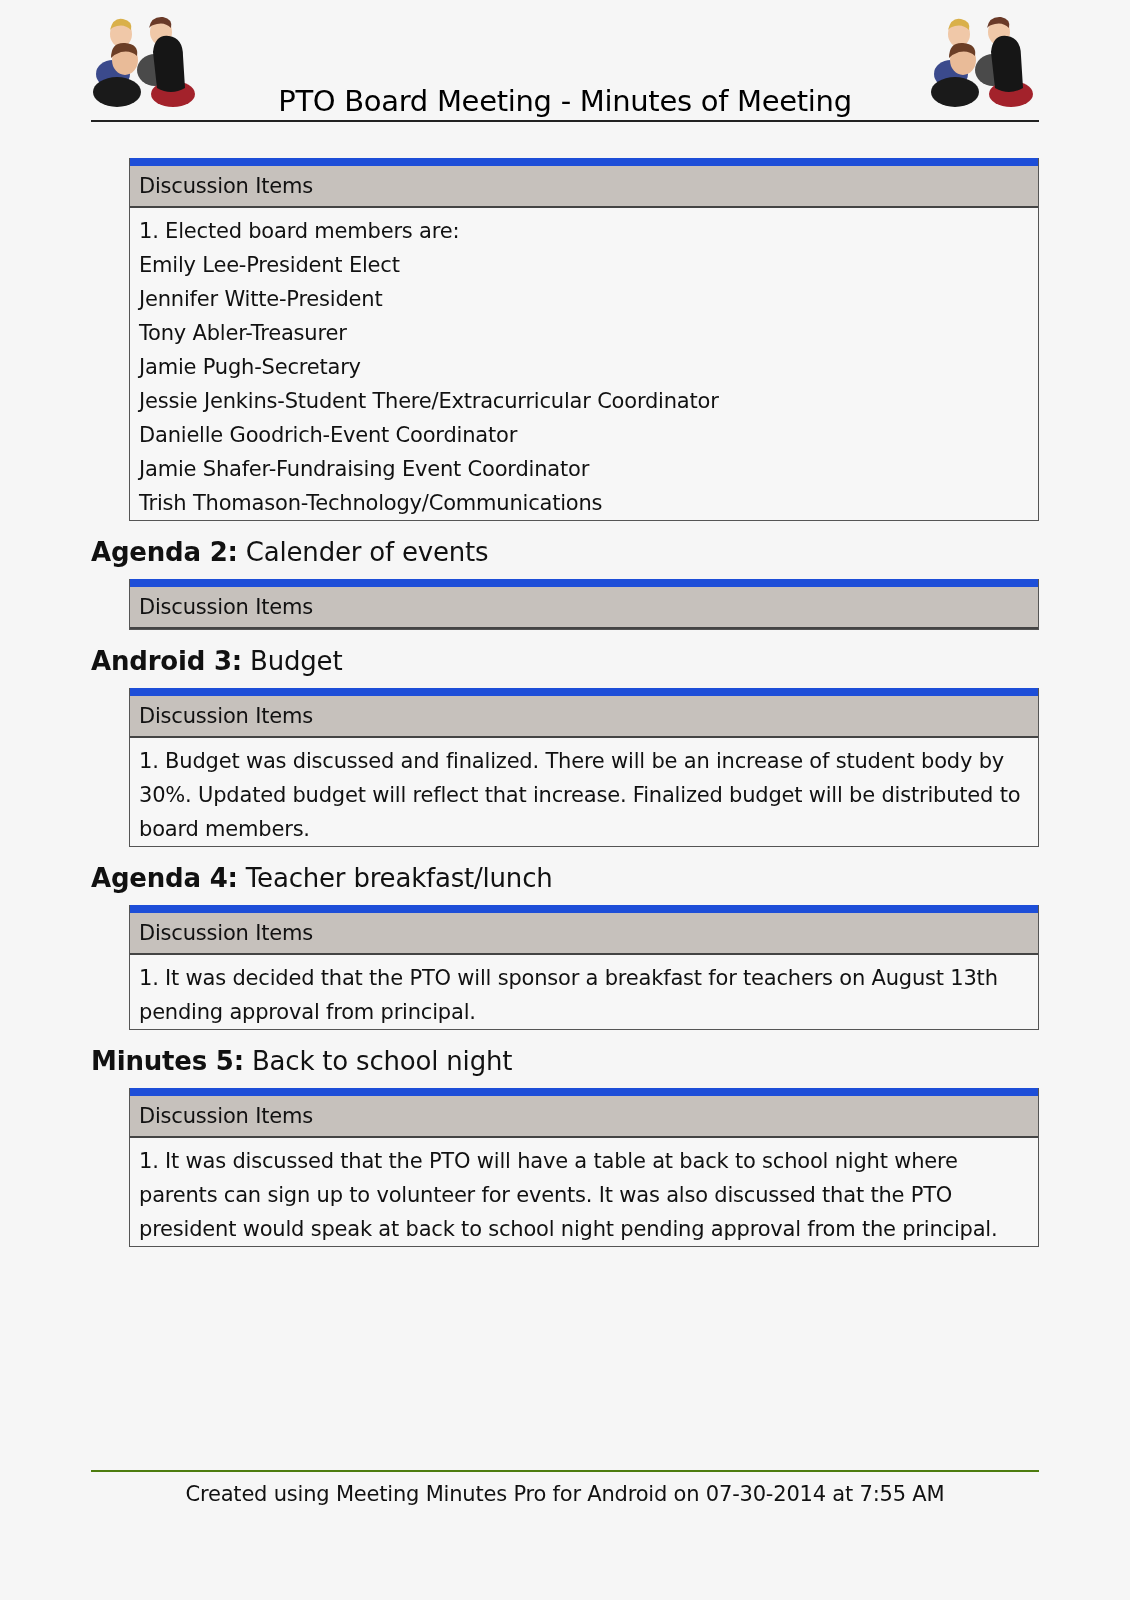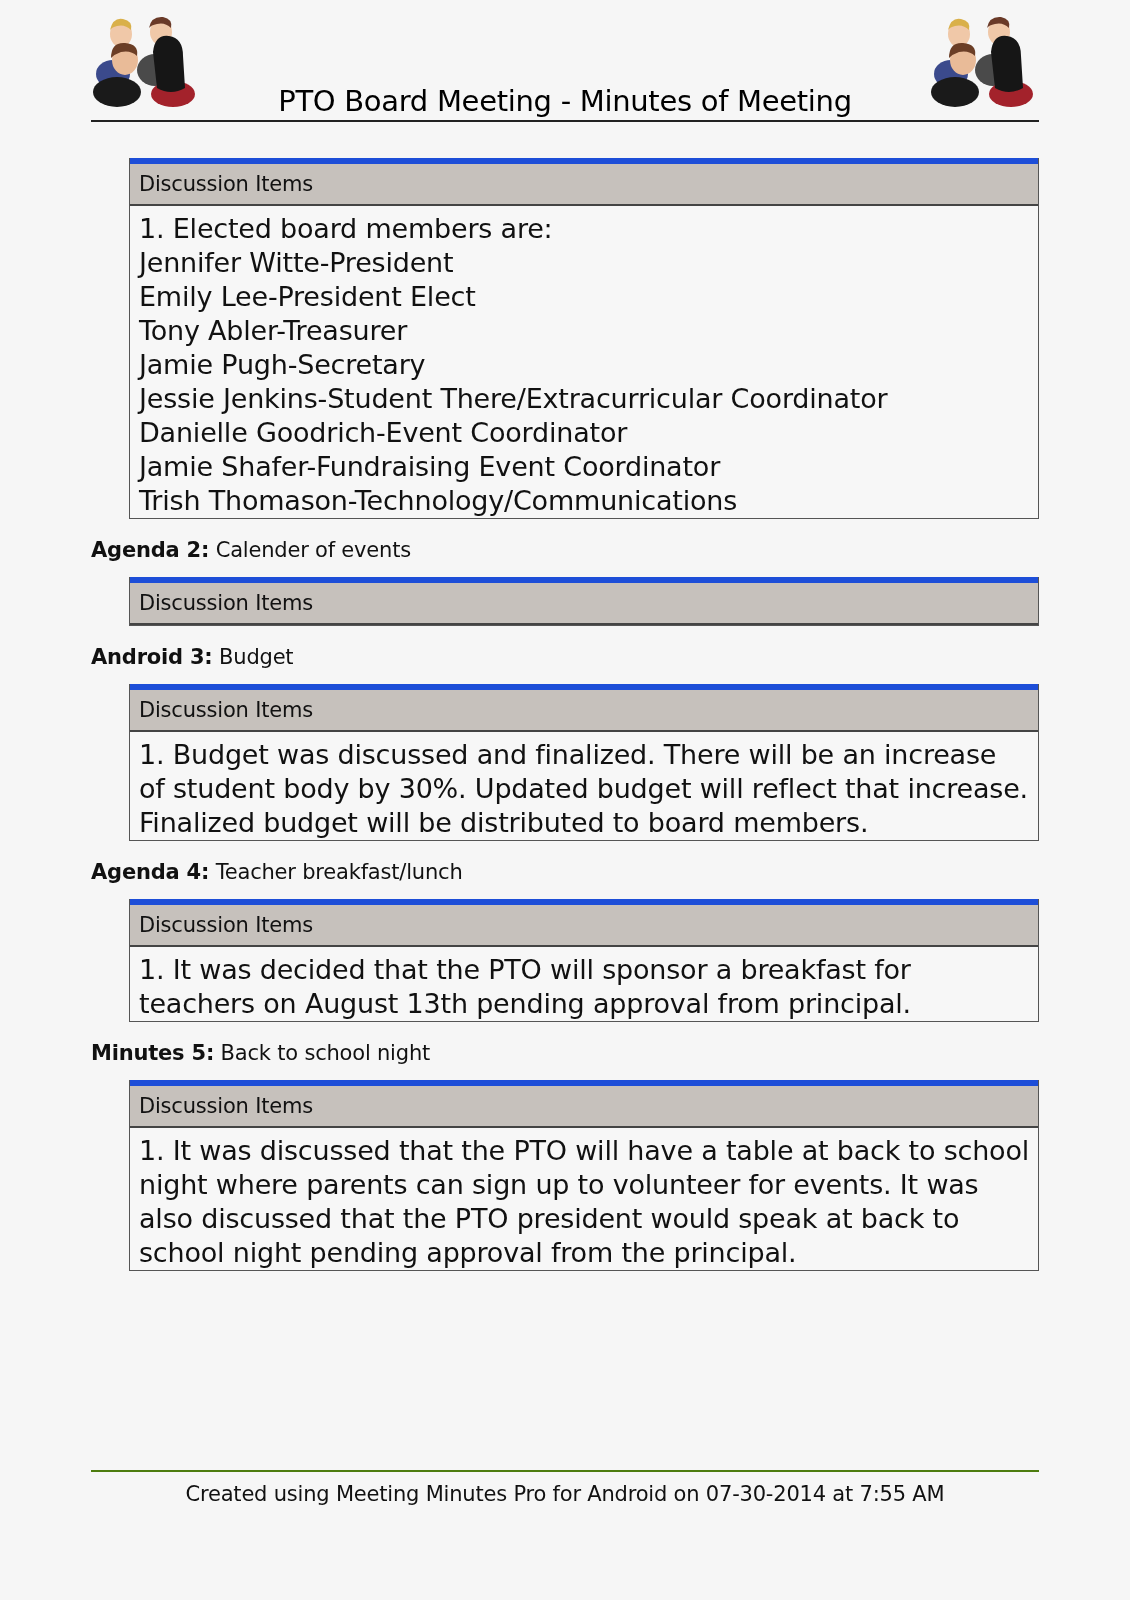--- a/index.html
+++ b/index.html
@@ -41,49 +41,49 @@
       letter-spacing: -0.3px;
       color: #000;
     }
     .content {
       position: absolute;
       left: 91px;
       top: 158px;
       width: 948px;
     }
     .agenda-heading {
-      font-size: 21px;
+      font-size: 26px;
       margin: 0 0 12px 0;
       height: 30px;
       line-height: 30px;
       letter-spacing: -0.2px;
     }
     .agenda-heading .label { font-weight: bold; }
     .agenda-block { margin-bottom: 16px; }
     .discussion-box {
       margin-left: 38px;
       width: 910px;
       border: 1px solid #555;
       background: #f7f7f7;
       box-sizing: border-box;
     }
     .discussion-header {
       background: #c6c1bc;
-      border-top: 6px solid #1d4ed8;
+      border-top: 8px solid #1d4ed8;
       border-bottom: 2px solid #444;
       margin-top: -1px;
       height: 40px;
       line-height: 40px;
       padding-left: 9px;
       font-size: 21px;
       letter-spacing: -0.2px;
     }
     .discussion-body {
       padding: 6px 8px 0 9px;
-      font-size: 27px;
+      font-size: 21px;
       line-height: 34px;
       letter-spacing: -0.2px;
     }
     .discussion-body .line { display: block; white-space: nowrap; }
     .discussion-body .para { display: block; }
     .page-footer {
       position: absolute;
       left: 91px;
       top: 1470px;
       width: 948px;
@@ -130,22 +130,22 @@
     </svg>
 </header>
 
 <main class="content">
 
   <section class="agenda-block">
     <div class="discussion-box">
       <div class="discussion-header">Discussion Items</div>
       <div class="discussion-body">
         <span class="line">1. Elected board members are:</span>
+        <span class="line">Emily Lee-President Elect</span>
         <span class="line">Jennifer Witte-President</span>
-        <span class="line">Emily Lee-President Elect</span>
         <span class="line">Tony Abler-Treasurer</span>
         <span class="line">Jamie Pugh-Secretary</span>
         <span class="line">Jessie Jenkins-Student There/Extracurricular Coordinator</span>
         <span class="line">Danielle Goodrich-Event Coordinator</span>
         <span class="line">Jamie Shafer-Fundraising Event Coordinator</span>
         <span class="line">Trish Thomason-Technology/Communications</span>
       </div>
     </div>
   </section>
 

